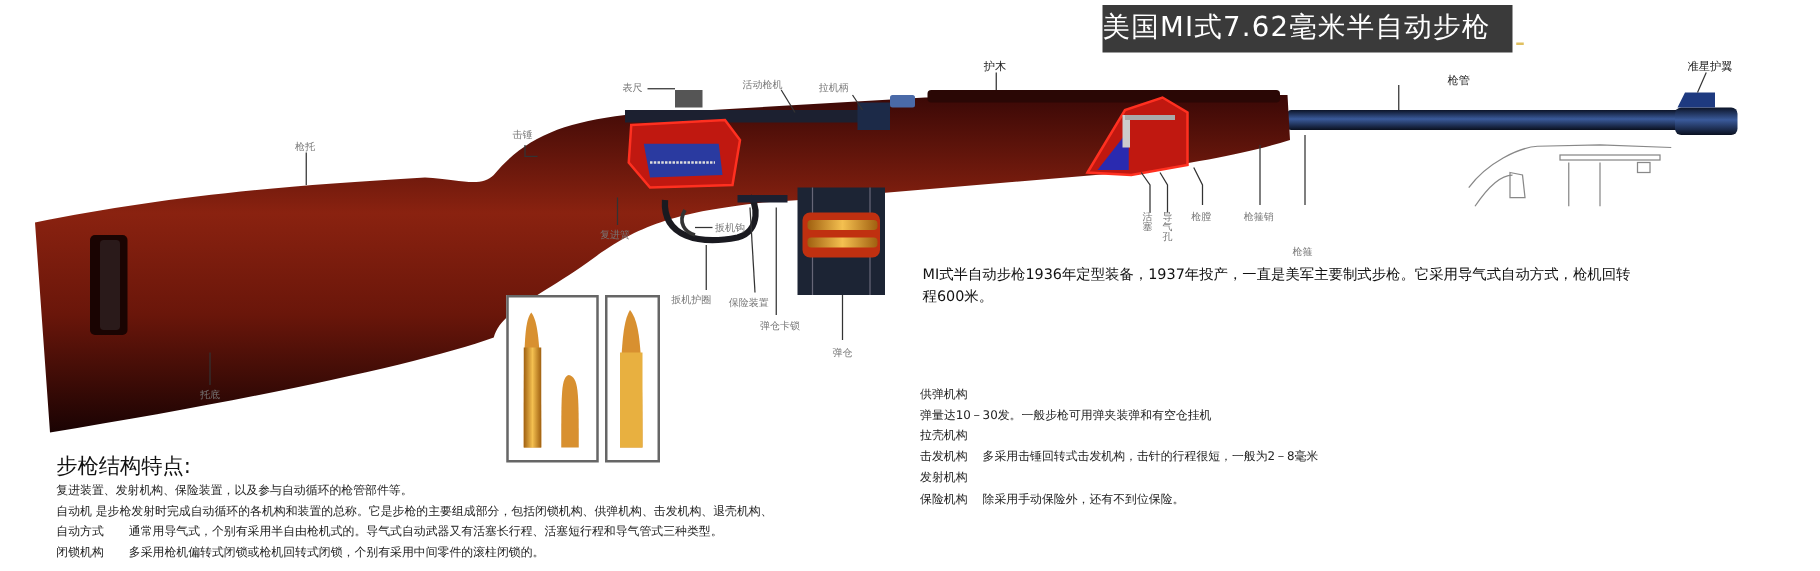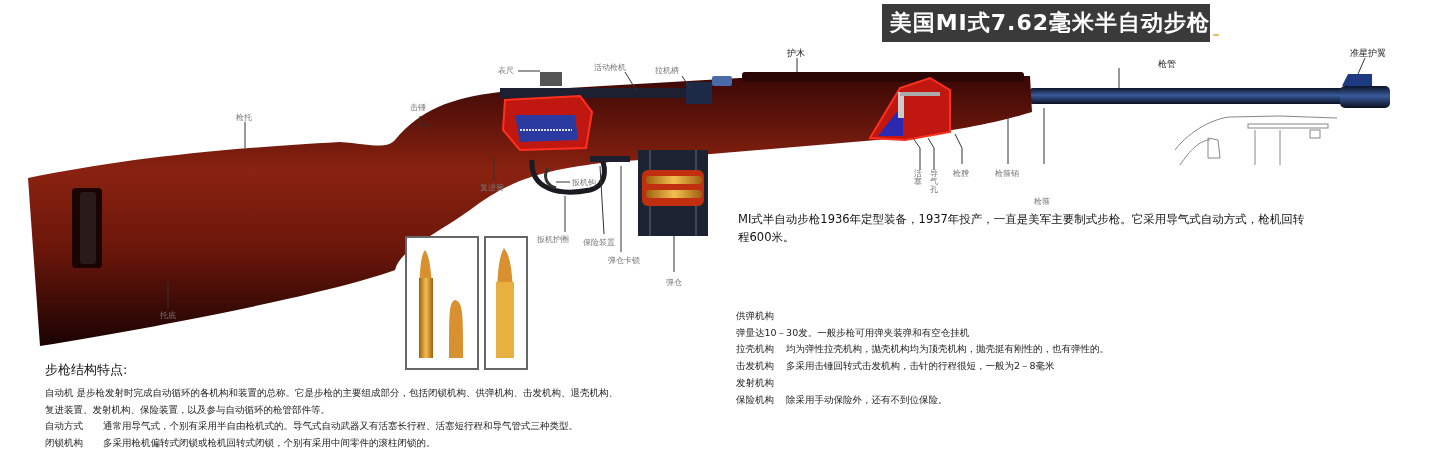--- a/index.html
+++ b/index.html
@@ -1,29 +1,29 @@
 <!DOCTYPE html>
 <html><head>
 <meta charset="utf-8">
 <style>
   html, body { margin: 0; padding: 0; background: #ffffff; }
   body { width: 1456px; height: 457px; position: relative; overflow: hidden;
          font-family: "DejaVu Sans", "Liberation Sans", sans-serif; color: #111; }
   .abs { position: absolute; }
   .title-bar { left: 882px; top: 4px; width: 328px; height: 38px; background: #3a3a3a;
-               color: #fff; font-weight: bold; font-size: 22px; line-height: 38px;
-               text-align: right; letter-spacing: 1px; }
+               color: #fff; font-weight: normal; font-size: 22px; line-height: 38px;
+               text-align: left; letter-spacing: 1px; }
   .title-tick { left: 1213px; top: 34px; width: 6px; height: 2px; background: #e0c060; }
   .lbl { font-size: 8px; color: #777; white-space: nowrap; }
   .lbl-dark { font-size: 9px; color: #222; white-space: nowrap; }
   .desc { left: 738px; top: 211px; width: 700px; font-size: 11.5px; line-height: 17.5px; color: #111; }
   .specs { left: 736px; top: 308px; width: 690px; font-size: 9.5px; line-height: 16.7px; color: #222; }
   .specs .row { display: flex; }
   .specs .k { width: 50px; flex: none; }
-  .feat-title { left: 45px; top: 361px; font-size: 13px; color: #111; }
+  .feat-title { left: 45px; top: 361px; font-size: 17px; color: #111; }
   .feat { left: 45px; top: 385px; width: 700px; font-size: 9.5px; line-height: 16.5px; color: #222; }
   .feat .row { display: flex; }
   .feat .k { width: 58px; flex: none; }
   svg { position: absolute; left: 0; top: 0; }
   .bullet-box { border: 2px solid #666; background: #fff; }
 </style>
 </head>
 <body>
 
 <div class="abs title-bar">美国MI式7.62毫米半自动步枪</div>
@@ -175,42 +175,41 @@
 
 <div class="abs specs">
   <div class="row">
       <span class="k">供弹机构</span>
     </div>
   <div class="row">
       <span>弹量达10－30发。一般步枪可用弹夹装弹和有空仓挂机</span>
     </div>
   <div class="row">
       <span class="k">拉壳机构</span>
-      <span>均为弹性拉壳机构，抛壳机构均为顶壳机构，抛壳挺有刚性的，也有弹性的。</span>
     </div>
   <div class="row">
       <span class="k">击发机构</span>
       <span>多采用击锤回转式击发机构，击针的行程很短，一般为2－8毫米</span>
     </div>
   <div class="row">
       <span class="k">发射机构</span>
     </div>
   <div class="row">
       <span class="k">保险机构</span>
       <span>除采用手动保险外，还有不到位保险。</span>
     </div>
 </div>
 
 <div class="abs feat-title">步枪结构特点:</div>
 <div class="abs feat">
   <div class="row">
+      <span>复进装置、发射机构、保险装置，以及参与自动循环的枪管部件等。</span>
+    </div>
+  <div class="row">
       <span>自动机 是步枪发射时完成自动循环的各机构和装置的总称。它是步枪的主要组成部分，包括闭锁机构、供弹机构、击发机构、退壳机构、</span>
-    </div>
-  <div class="row">
-      <span>复进装置、发射机构、保险装置，以及参与自动循环的枪管部件等。</span>
     </div>
   <div class="row">
       <span class="k">自动方式</span>
       <span>通常用导气式，个别有采用半自由枪机式的。导气式自动武器又有活塞长行程、活塞短行程和导气管式三种类型。</span>
     </div>
   <div class="row">
       <span class="k">闭锁机构</span>
       <span>多采用枪机偏转式闭锁或枪机回转式闭锁，个别有采用中间零件的滚柱闭锁的。</span>
     </div>
 </div>

